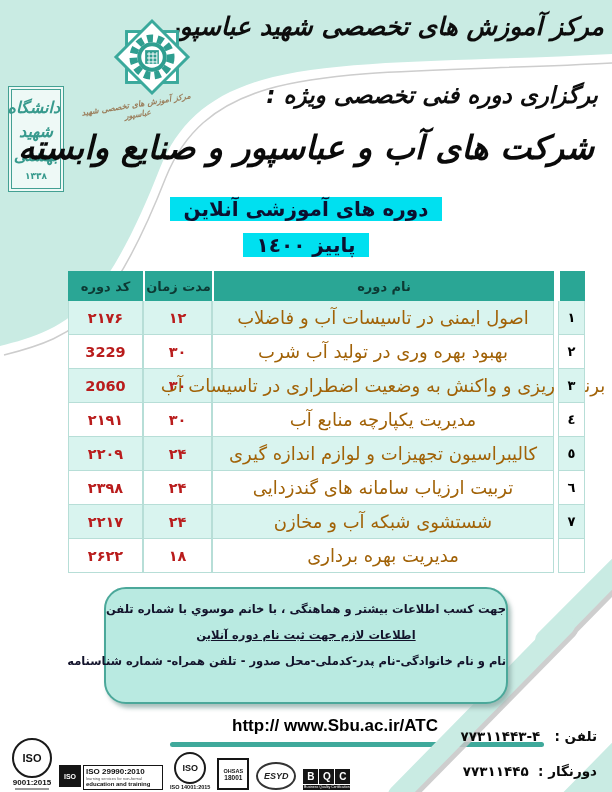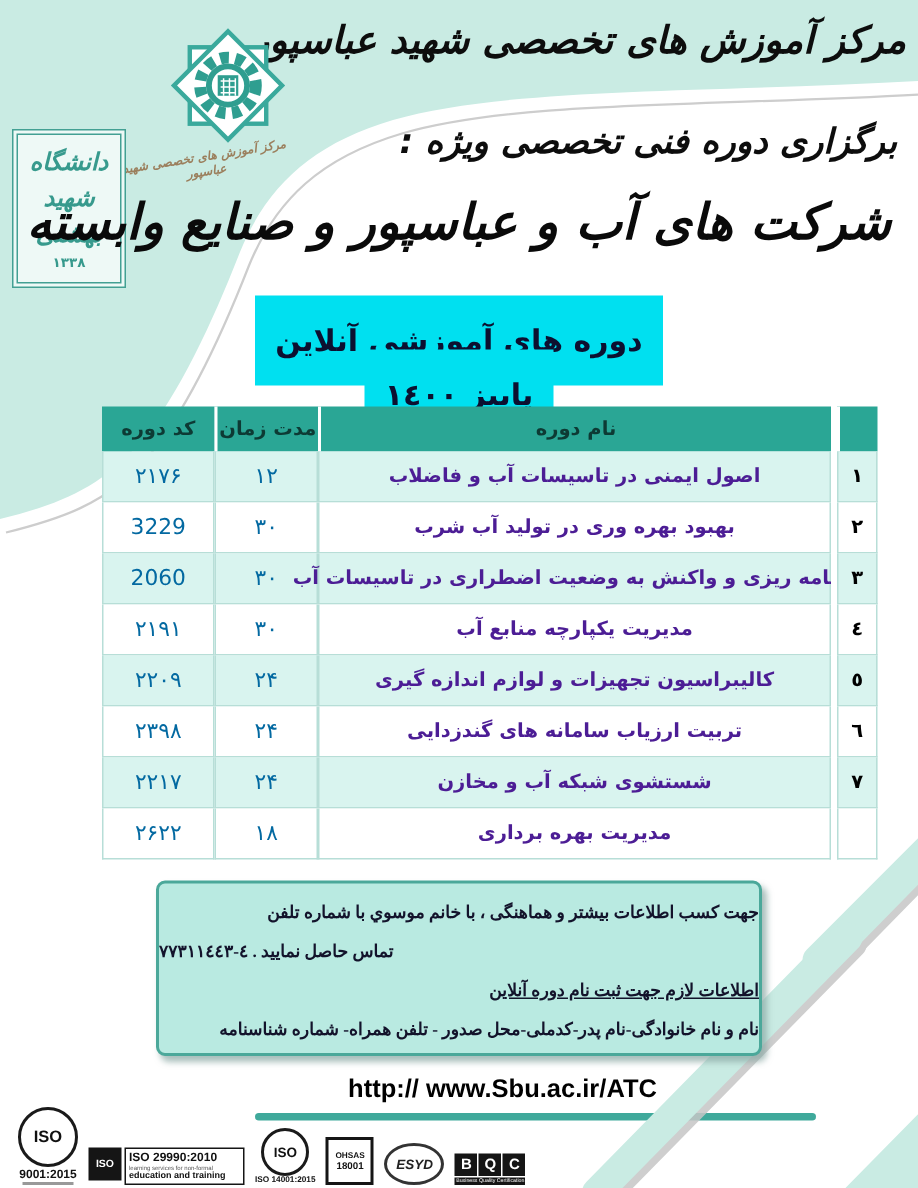--- a/index.html
+++ b/index.html
@@ -14,58 +14,58 @@
   
   .org-title{top:12px;right:8px;font-style:italic;font-weight:bold;font-size:25px;
     color:#0d0d0d;direction:rtl;white-space:nowrap;}
   .subtitle{top:82px;right:14px;font-style:italic;font-weight:bold;font-size:23px;
     color:#0d0d0d;direction:rtl;white-space:nowrap;text-align:center;}
   .main-title{top:128px;left:0;width:612px;text-align:center;font-style:italic;
     font-weight:bold;font-size:33px;color:#0a0a0a;direction:rtl;white-space:nowrap;}
   .hl-line{left:0;width:612px;text-align:center;direction:rtl;}
   .hl1{top:197px;} .hl2{top:233px;}
   .hl-line span{display:inline-block;background:#00e0f0;color:#0c1030;
-    font-weight:bold;font-size:20px;padding:18px 14px;}
+    font-weight:bold;font-size:20px;padding:0 14px;}
 
   
   .emblem{left:96px;top:8px;width:112px;height:98px;}
   .signature{left:72px;top:100px;width:130px;font-style:italic;font-weight:bold;
     font-size:8px;color:#9b7f5d;direction:rtl;transform:rotate(-9deg);line-height:10px;text-align:center;}
 
   
-  .univ-badge{left:8px;top:86px;width:76px;height:106px;border:4px double #43a093;
+  .univ-badge{left:8px;top:86px;width:56px;height:106px;border:4px double #43a093;
     background:#eef9f6;box-sizing:border-box;text-align:center;padding-top:6px;}
   .univ-badge .w{display:block;color:#379a8d;font-style:italic;font-weight:bold;
     font-size:16px;line-height:24px;direction:rtl;}
   .univ-badge .y{display:block;color:#379a8d;font-weight:bold;font-size:9px;margin-top:3px;}
 
   
   .ctable{left:68px;top:271px;display:grid;
     grid-template-columns:75px 69px 342px 4px 27px;
     grid-template-rows:30px repeat(8,34px);direction:ltr;}
   .trow{display:contents;}
   .ctable .c{display:flex;align-items:center;justify-content:center;
     border:1px solid #b7ded7;border-top:none;box-sizing:border-box;
     direction:rtl;white-space:nowrap;}
   .ctable .hc{display:flex;align-items:center;justify-content:center;
     background:#2aa695;color:#0d3a34;font-weight:bold;font-size:13px;
     border-left:2px solid #ffffff;box-sizing:border-box;direction:rtl;}
   .ctable .hc:first-child{border-left:none;}
   .ctable .gapcell{background:#ffffff;border:none;}
   .trow.odd .c{background:#d9f4ef;}
   .trow.even .c{background:#ffffff;}
-  .c.name{font-weight:bold;font-size:13px;color:#4c1d95;}
-  .c.code,.c.dur{font-weight:normal;font-size:14.5px;color:#0369a1;}
+  .c.name{font-weight:normal;font-size:18px;color:#a16207;}
+  .c.code,.c.dur{font-weight:bold;font-size:14.5px;color:#b91c1c;}
   .c.num{font-weight:bold;font-size:13px;color:#000;}
 
   
   .infobox{left:104px;top:587px;width:404px;height:117px;box-sizing:border-box;
-    background:#b9eae1;border:2.5px solid #4ba89a;border-radius:6px;
+    background:#b9eae1;border:2.5px solid #4ba89a;border-radius:22px;
     box-shadow:3px 4px 4px rgba(140,170,165,.75);
-    padding-top:7px;font-family:Liberation Serif, serif;}
+    text-align:center;padding-top:7px;}
   .infobox .ln{font-weight:bold;font-size:11.5px;color:#13132b;line-height:26px;
     direction:rtl;white-space:nowrap;}
   .infobox .ln-mixed{direction:ltr;}
   .infobox .underl{text-decoration:underline;}
 
   
   .website{left:135px;top:716px;width:400px;text-align:center;direction:ltr;
     font-family:"Liberation Sans",sans-serif;font-weight:bold;font-size:17px;color:#000;}
   .phones{right:15px;top:726px;width:190px;direction:rtl;text-align:left;}
   .phones .pline{font-weight:bold;font-size:13.5px;color:#0a0a0a;direction:rtl;
@@ -227,30 +227,36 @@
       <div class="c code">۲۶۲۲</div>
       <div class="c dur">۱۸</div>
       <div class="c name">مدیریت بهره برداری</div>
       <div class="gapcell"></div>
       <div class="c num"></div>
     </div>
   </div>
 
   <div class="layer infobox">
     <div class="ln">جهت کسب اطلاعات بیشتر و هماهنگی ، با خانم موسوي  با شماره تلفن</div>
-    <div class="ln ln-mixed">
-      <span class="numltr">۷۷۳۱۱٤٤۳-٤</span>
-      <span dir="rtl">تماس حاصل نمایید .</span>
-    </div>
     <div class="ln underl">اطلاعات لازم جهت ثبت نام دوره آنلاین</div>
     <div class="ln">نام و نام خانوادگی-نام پدر-کدملی-محل صدور - تلفن همراه- شماره شناسنامه</div>
   </div>
 
   <div class="layer website">http:// www.Sbu.ac.ir/ATC</div>
 
+  <div class="layer phones">
+    <div class="pline">
+      <span>تلفن :</span>&nbsp;&nbsp;
+      <span class="numltr">۷۷۳۱۱۴۴۳-۴</span>
+    </div>
+    <div class="pline">
+      <span>دورنگار :</span>&nbsp;
+      <span class="numltr">۷۷۳۱۱۴۴۵</span>
+    </div>
+  </div>
 
   <div class="badges layer">
     <div class="bdg">
       <div class="circ c1">
           <span>ISO</span>
         </div>
       <div class="cap cap1">9001:2015</div>
       <div class="grayline"></div>
     </div>
     <div class="bdg b2">

